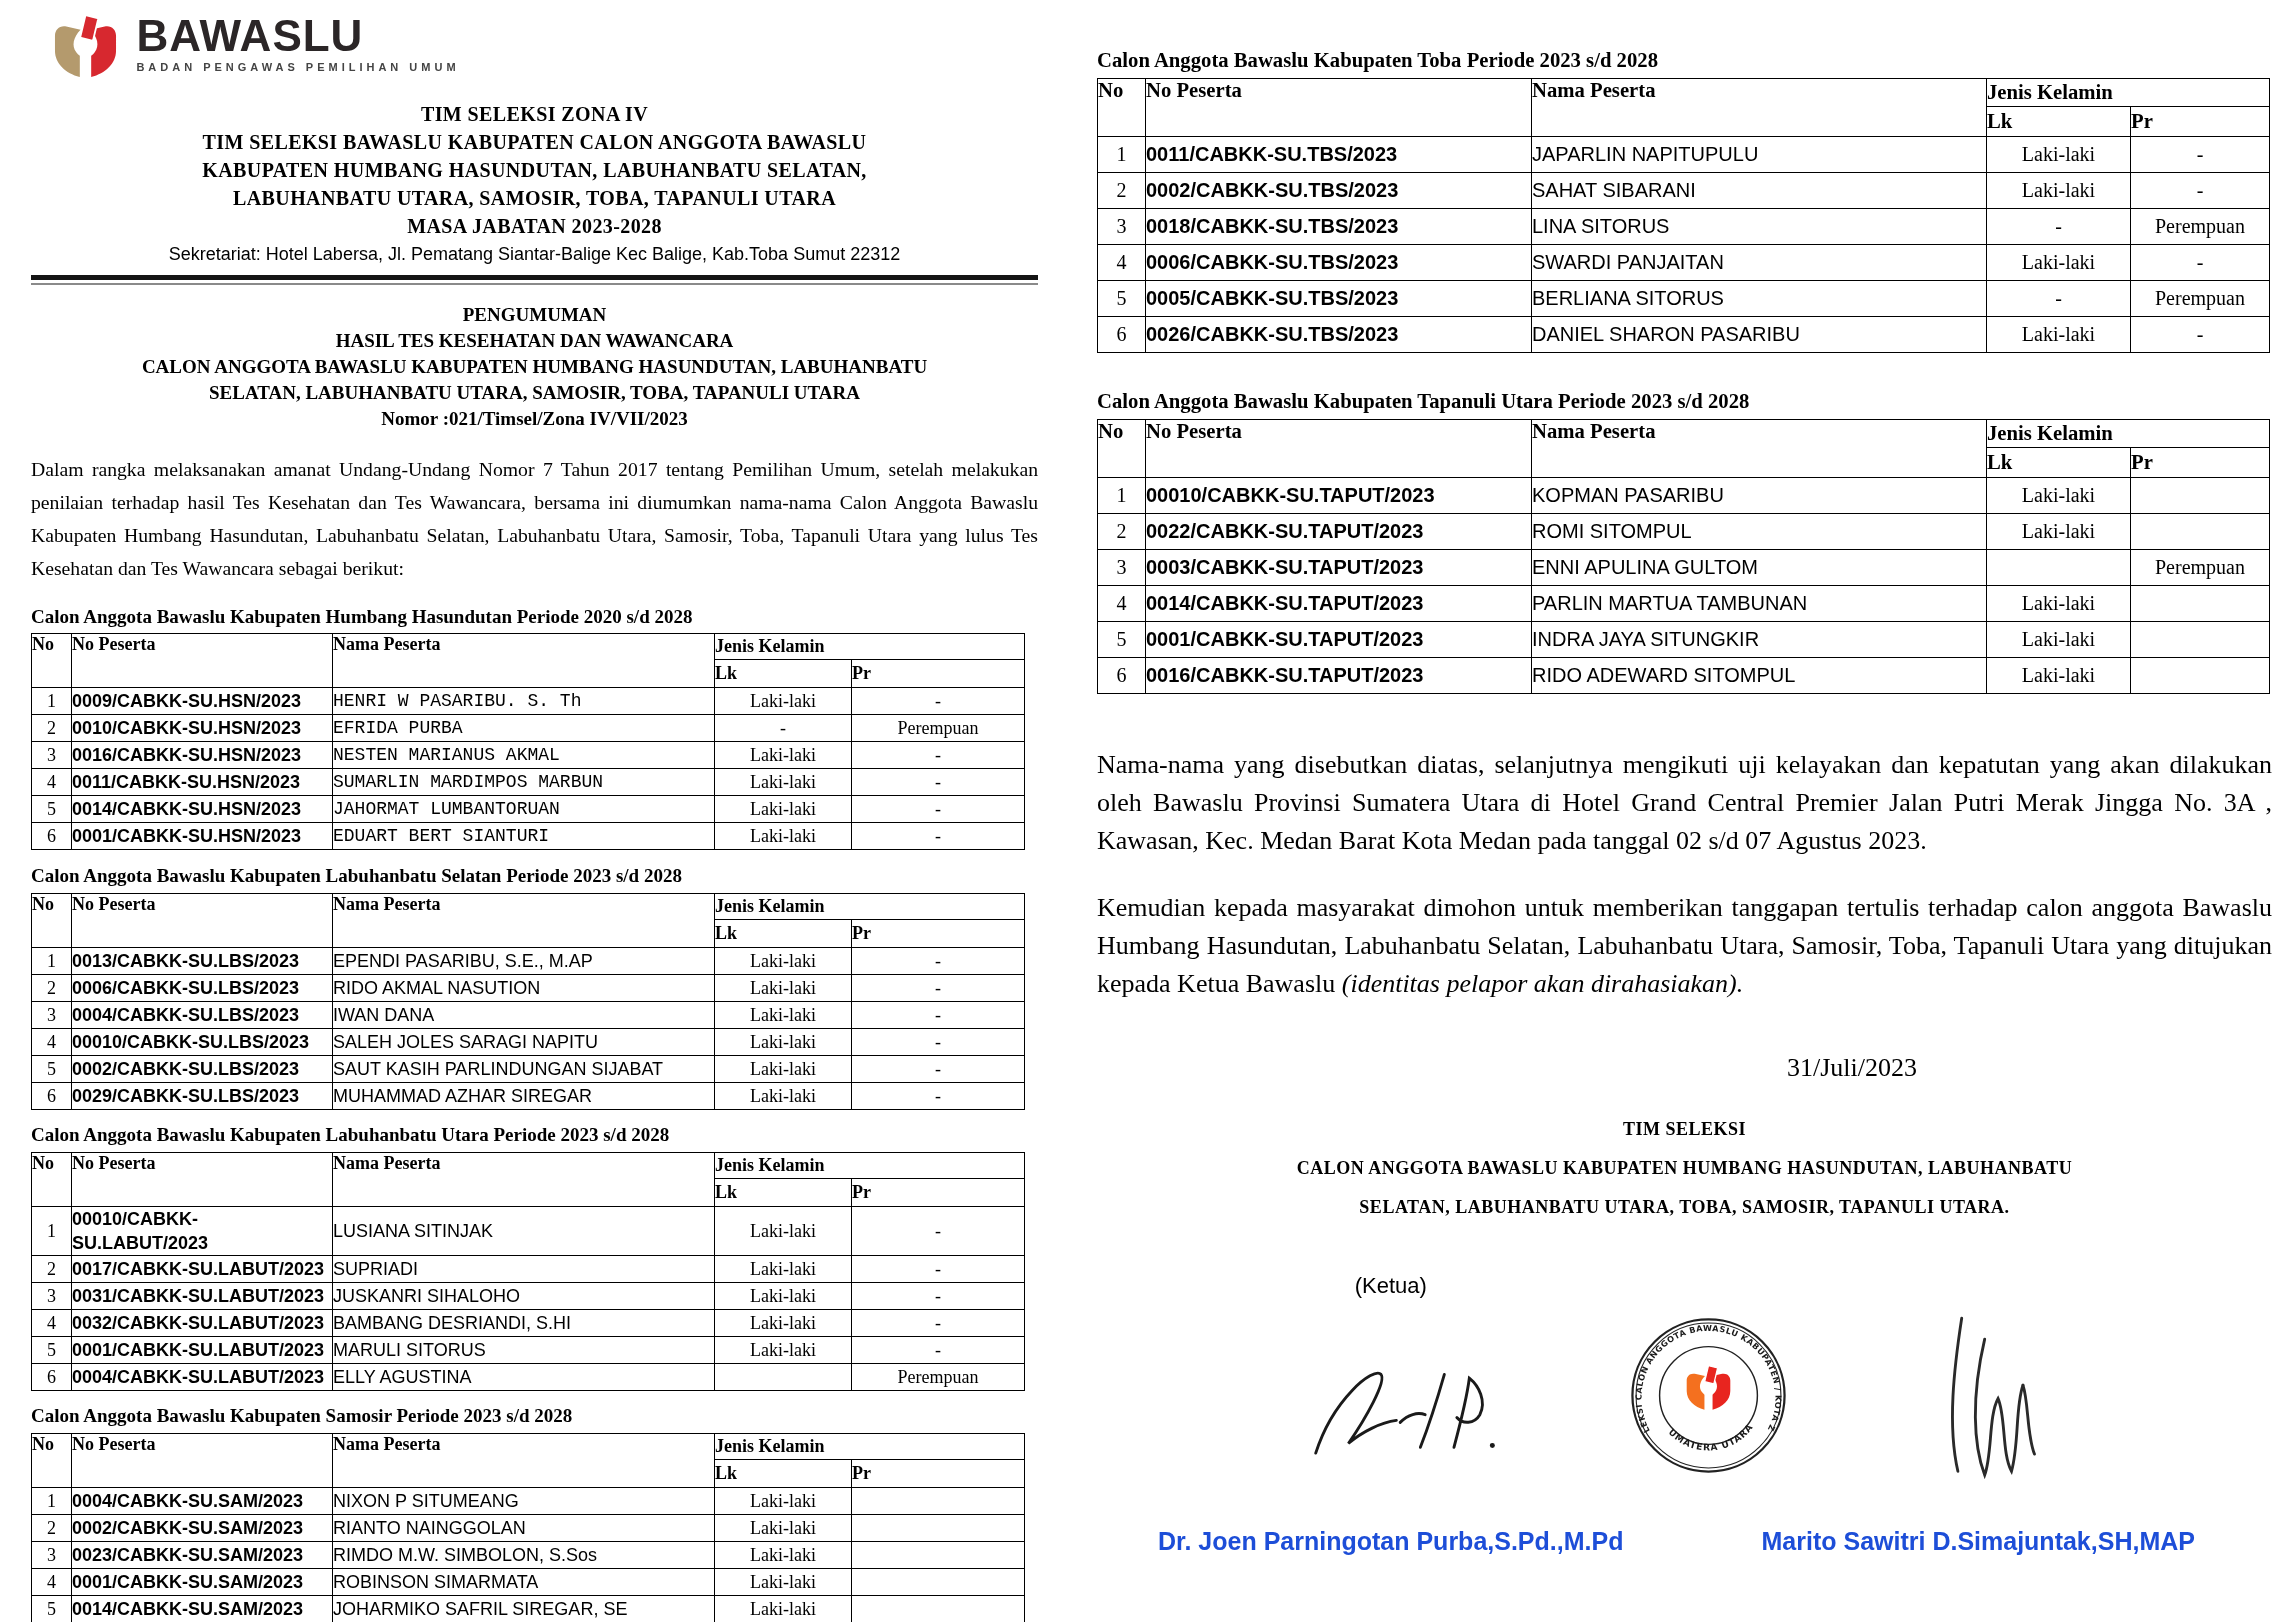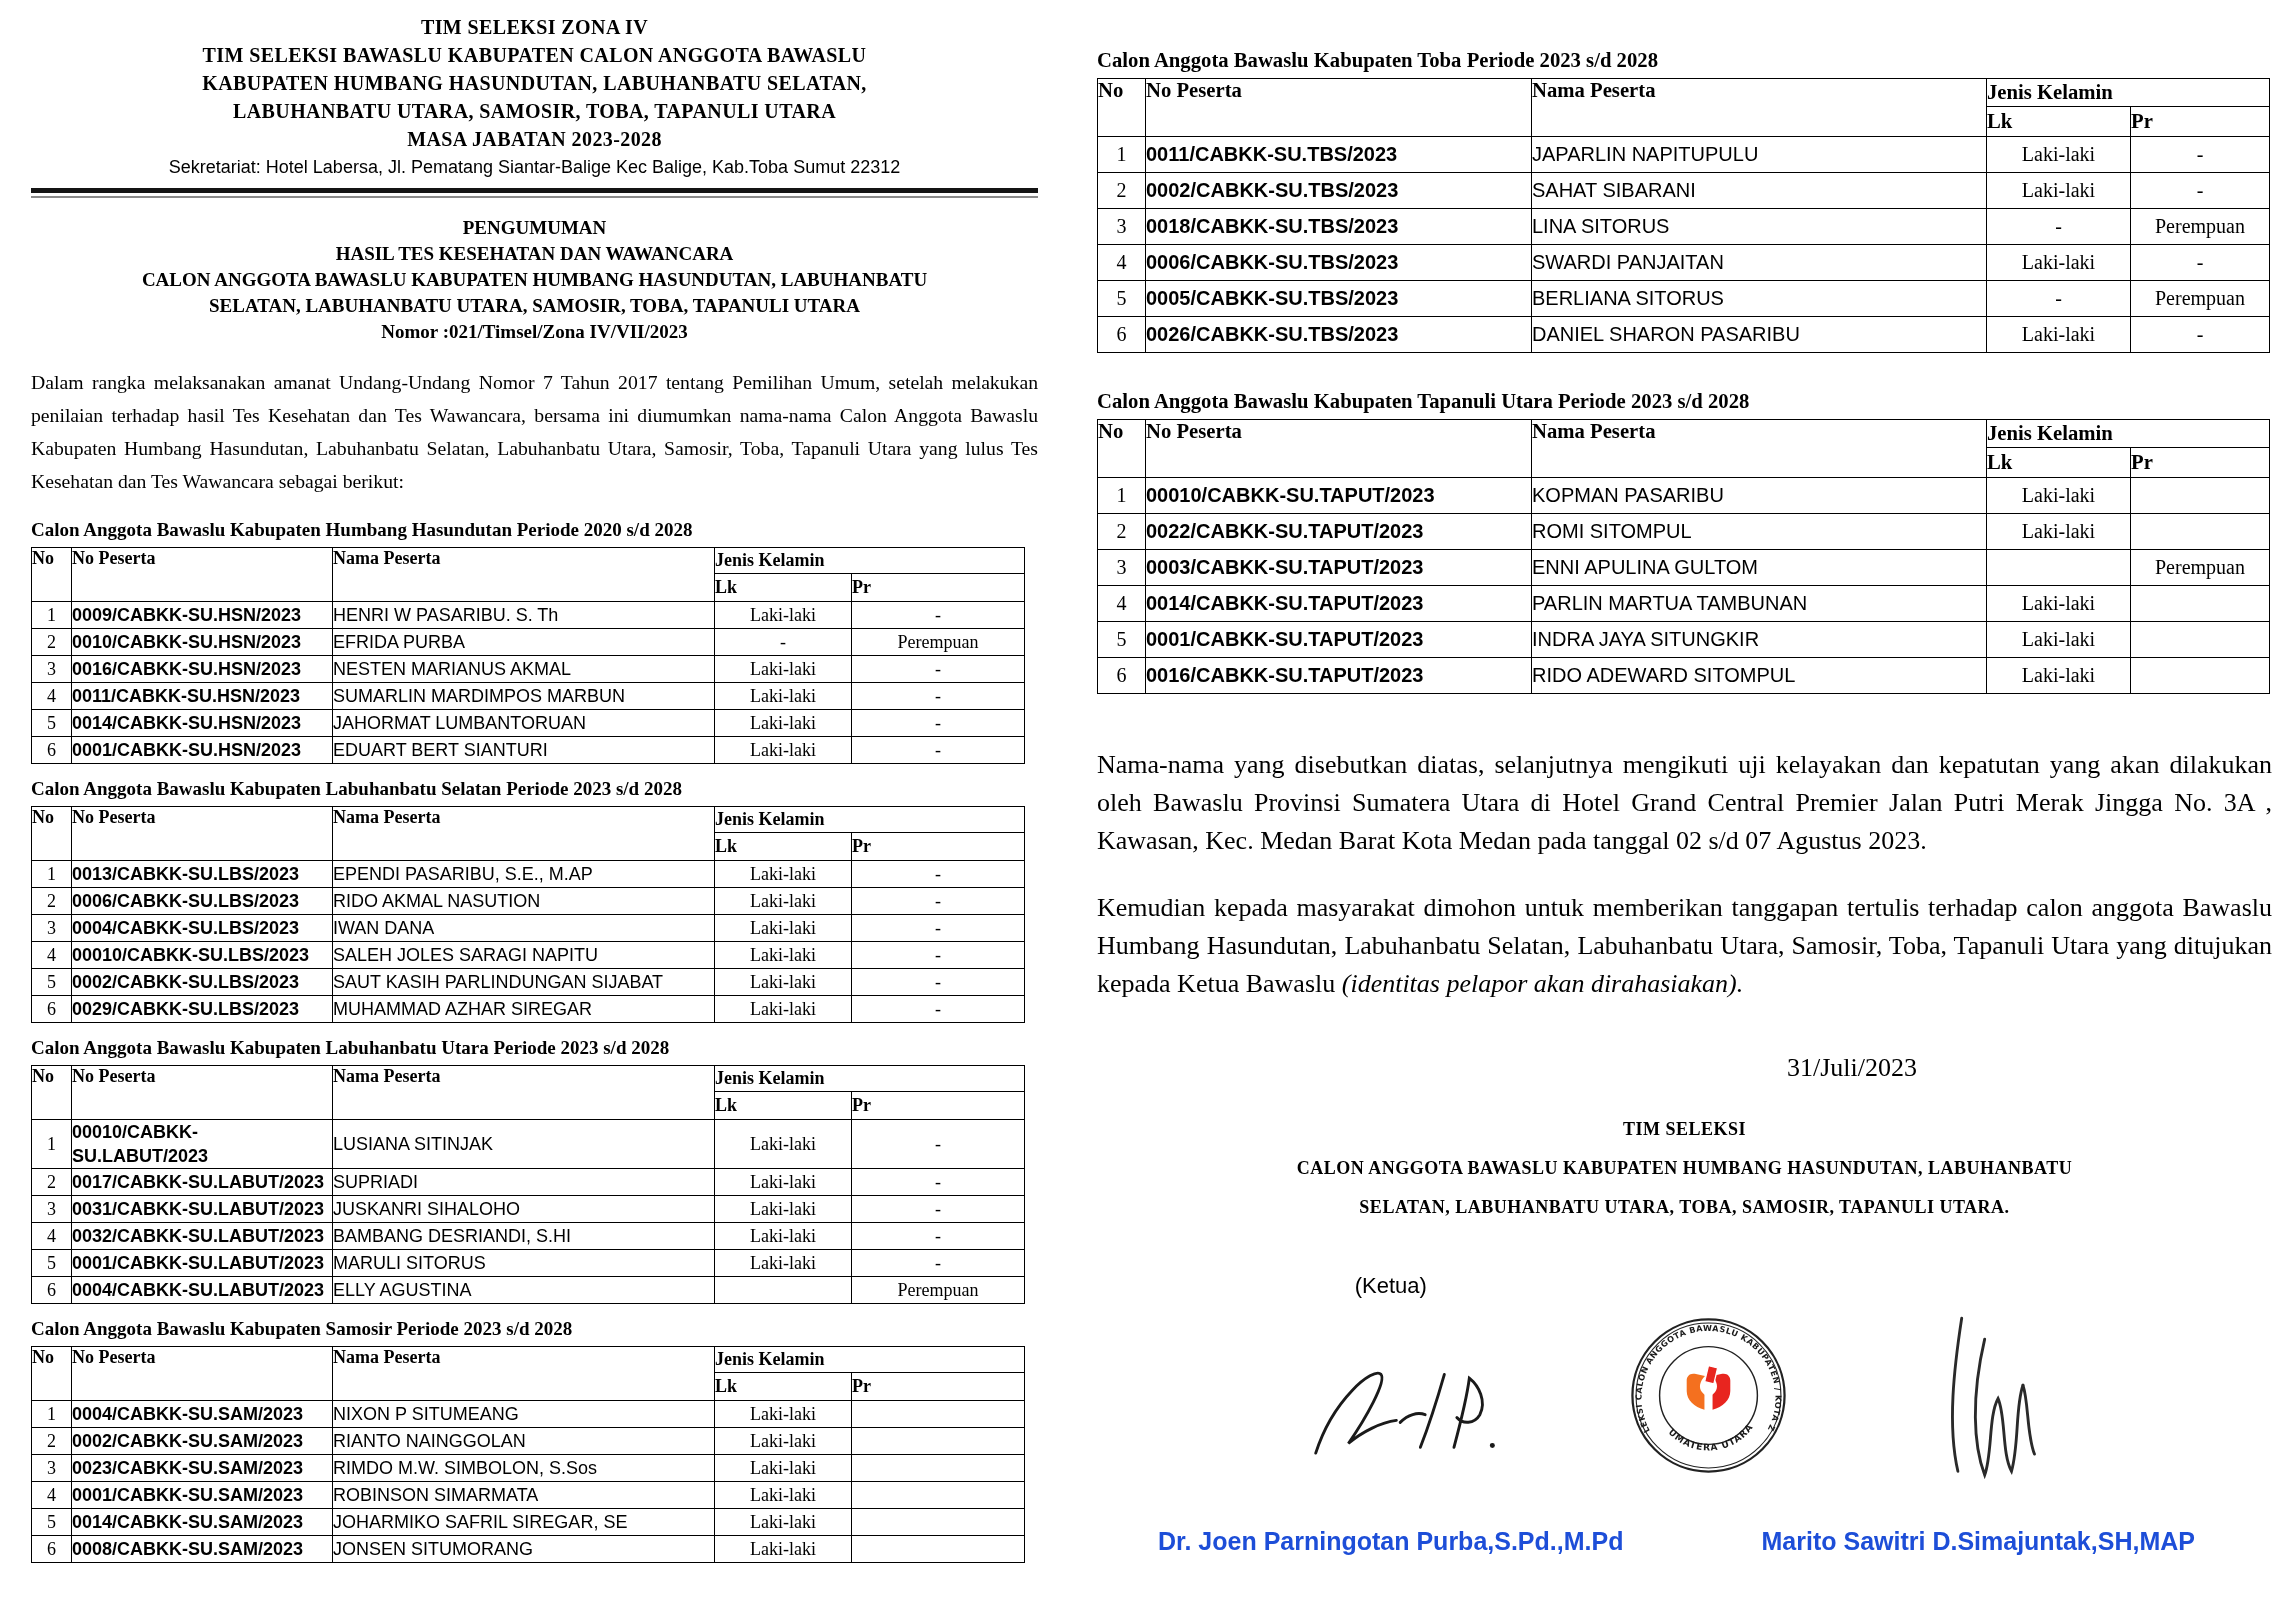--- a/index.html
+++ b/index.html
@@ -45,21 +45,21 @@
   .tbl-right tr.h1 th{height:27px;}
   .tbl-right tr.h2 th{height:29px;}
   .tbl-right td{height:35px;line-height:31px;}
   .tbl-left .c-no{width:40px;}  .tbl-left .c-np{width:261px;} .tbl-left .c-nm{width:382px;}
   .tbl-left .c-lk{width:137px;} .tbl-left .c-pr{width:173px;}
   .tbl-right .c-no{width:48px;} .tbl-right .c-np{width:386px;} .tbl-right .c-nm{width:455px;}
   .tbl-right .c-lk{width:144px;}.tbl-right .c-pr{width:139px;}
   .c-center{text-align:center;font-family:"Liberation Serif",serif;}
   .np-val{font-family:"Liberation Sans",sans-serif;font-weight:bold;padding-left:13.4px;}
   .name-val{padding-left:8.6px;}
-  .name-serif{font-family:Liberation Sans, sans-serif;}
+  .name-serif{font-family:Liberation Mono, monospace;}
   .name-sans{font-family:"Liberation Sans",sans-serif;}
 
   
   .para{font-size:26px;line-height:38px;text-align:justify;}
   .p1{margin-top:52px;} .p2{margin-top:29px;}
   .italic{font-style:italic;}
   .date-line{margin-top:50px;margin-left:690px;font-size:26px;}
   .team-block{margin-top:27px;text-align:center;font-weight:bold;font-size:18px;line-height:39px;letter-spacing:0.5px;}
   .labels-row{display:flex;margin-top:46px;font-family:"Liberation Sans",sans-serif;font-size:22px;}
   .labels-row>div{width:50%;text-align:center;}
@@ -71,20 +71,31 @@
              color:#1d4ed8;}
   .names-row>div{width:50%;text-align:center;}
 </style>
 </head>
 <body>
 
 <div class="page">
 
   <div class="col-left">
 
+    <div class="logo-row">
+      <svg class="logo-mark" viewBox="0 0 100 92" xmlns="http://www.w3.org/2000/svg">
+        <path d="M42,89 C22,84 7,70 7,52 L7,31 C7,22 14,16 23,18 L43,22.5 C33,33 30,45 37,54 C38.5,56 40,57.5 42,59 Z" fill="#b49a6d"></path>
+        <path d="M58,89 C78,84 93,70 93,52 L93,31 C93,22 86,16 77,18 L57,22.5 C67,33 70,45 63,54 C61.5,56 60,57.5 58,59 Z" fill="#d7282f"></path>
+        <path d="M50,2 L68,6.5 L60.5,38 L42.5,33.5 Z" fill="#d7282f" stroke="#ffffff" stroke-width="2.5"></path>
+      </svg>
+      <div class="logo-texts">
+        <div class="logo-title">BAWASLU</div>
+        <div class="logo-sub">BADAN PENGAWAS PEMILIHAN UMUM</div>
+      </div>
+    </div>
 
     <div class="head-block">
       <div class="h-line">TIM SELEKSI ZONA IV</div>
       <div class="h-line">TIM SELEKSI BAWASLU KABUPATEN CALON ANGGOTA BAWASLU</div>
       <div class="h-line">KABUPATEN HUMBANG HASUNDUTAN, LABUHANBATU SELATAN,</div>
       <div class="h-line">LABUHANBATU UTARA, SAMOSIR,  TOBA, TAPANULI UTARA</div>
       <div class="h-line">MASA JABATAN 2023-2028</div>
       <div class="secretariat">Sekretariat: Hotel Labersa, Jl. Pematang Siantar-Balige Kec Balige, Kab.Toba Sumut 22312</div>
     </div>
     <div class="rule-thick"></div>

